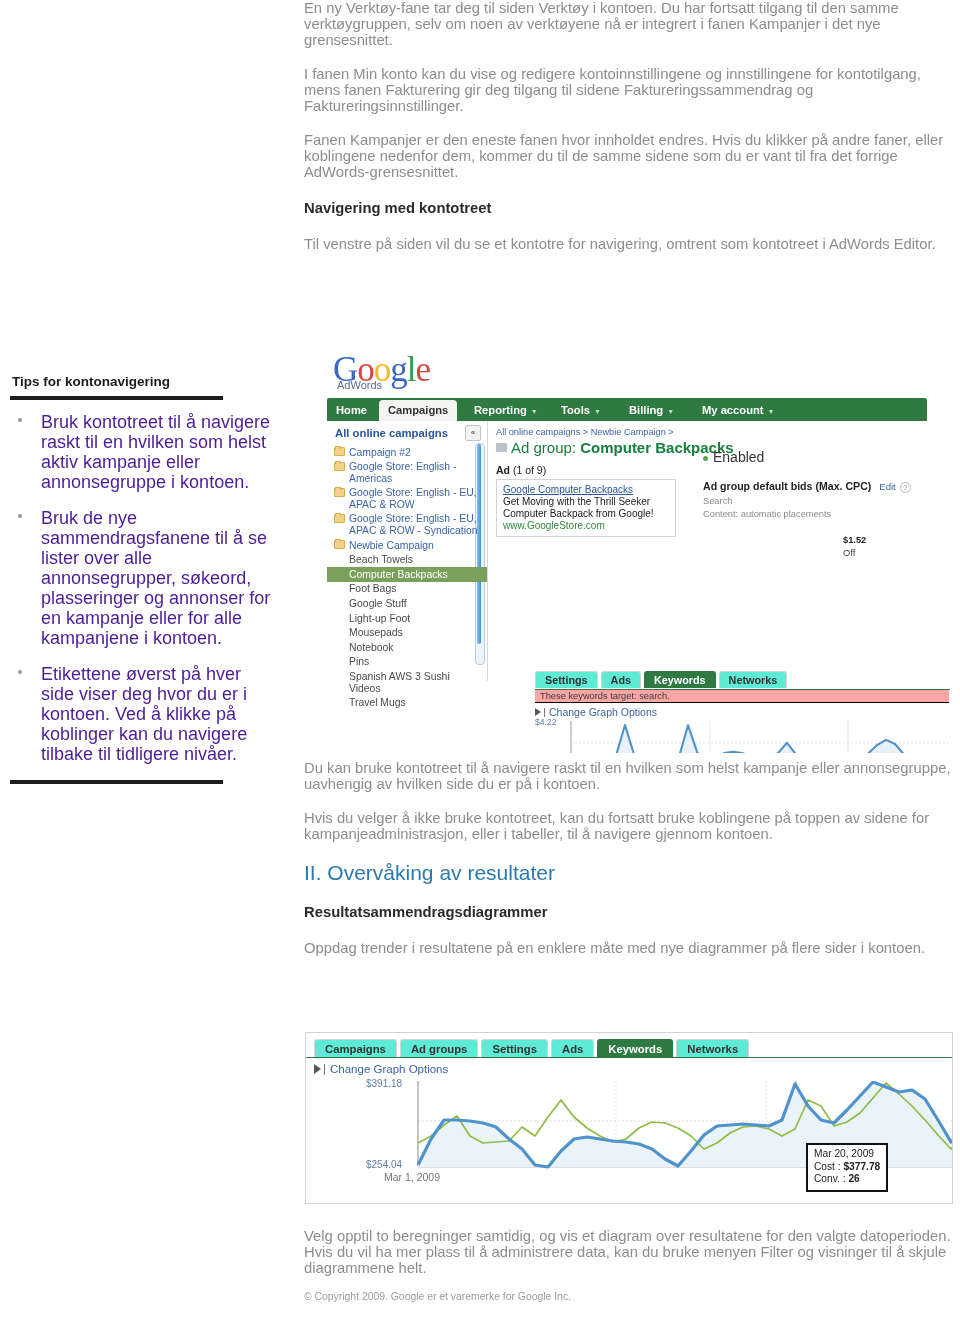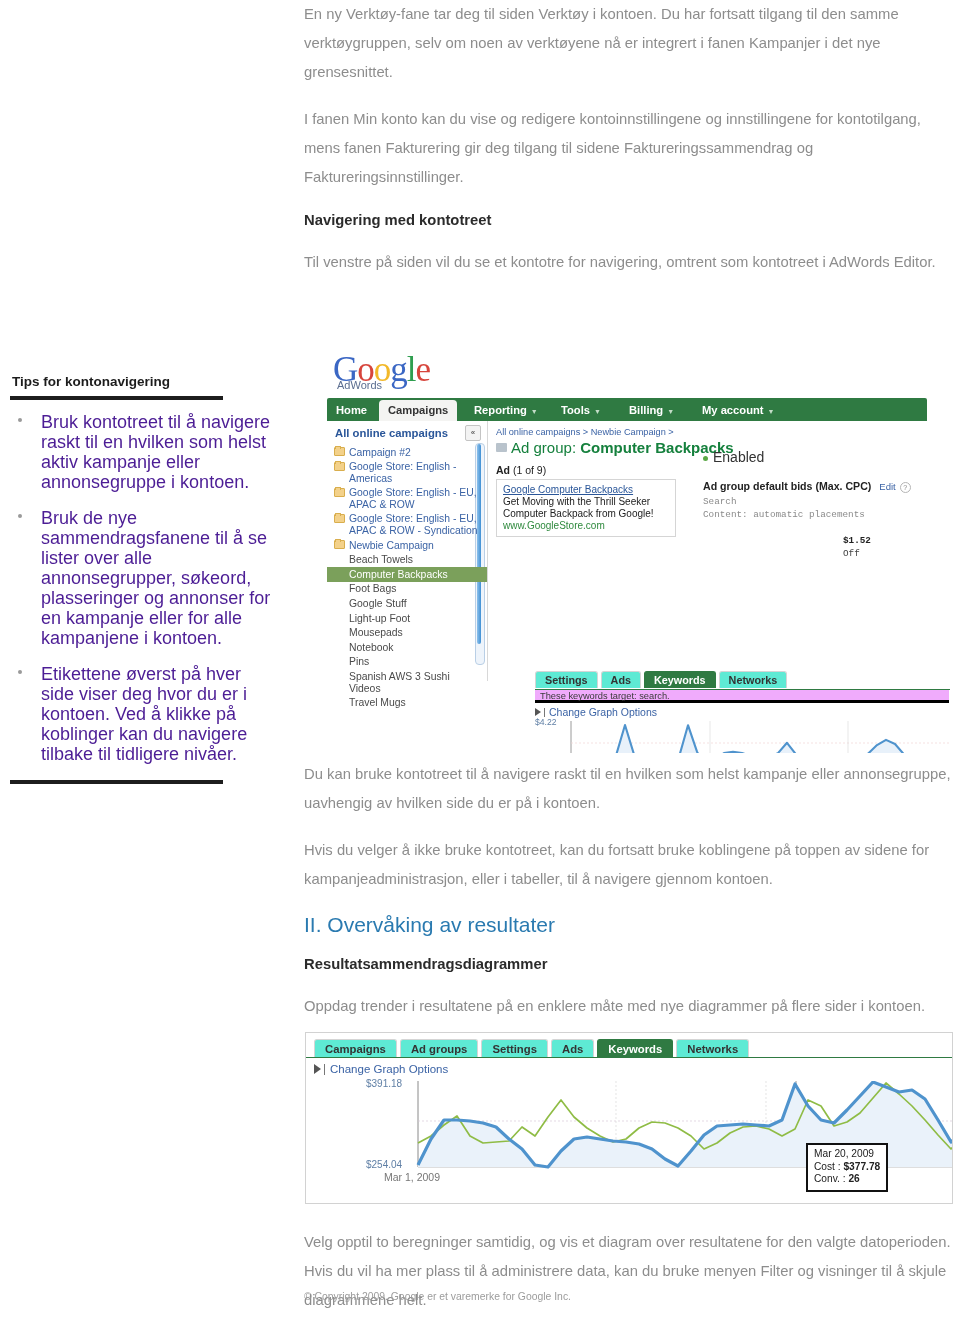--- a/index.html
+++ b/index.html
@@ -15,21 +15,21 @@
 
   
   .col-right{
     position:absolute;
     left:304px;
     width:650px;
   }
   p.body{
     margin:0 0 18px 0;
     font-size:14.8px;
-    line-height:29px;
+    line-height:16px;
     color:#8d8d8d;
   }
   h3.sub{
     margin:0 0 18px 0;
     font-size:14.8px;
     line-height:20px;
     font-weight:bold;
     color:#2b2b2b;
   }
   h2.blue{
@@ -179,40 +179,40 @@
     display:inline-block;width:5px;height:5px;border-radius:50%;
     background:#5aa845;margin-right:5px;vertical-align:1px;
   }
   .bidhead{font-size:10.6px;font-weight:bold;color:#222;display:inline-block;}
   .editlink{font-size:9.5px;color:#3b63a5;margin-left:8px;}
   .qmark{
     display:inline-block;width:9px;height:9px;border:1px solid #b5b5b5;
     border-radius:50%;font-size:7px;color:#888;text-align:center;line-height:9px;
     margin-left:4px;vertical-align:0px;
   }
-  .bidrow{font-size:9.3px;color:#8a8a8a;margin-top:2px;position:relative;height:11px;font-family:Liberation Mono, monospace;}
+  .bidrow{font-size:9.3px;color:#8a8a8a;margin-top:2px;position:relative;height:11px;}
   .bidrow .v{position:absolute;left:140px;color:#222;font-weight:bold;margin-top:39px;}
   .bidrow .v.off{font-weight:normal;color:#444;}
 
   
   .subtabs{
     position:absolute;left:208px;top:250px;width:415px;height:18px;
     border-bottom:1px solid #2f7a42;
   }
   .subtab{
     float:left;height:17px;line-height:17px;padding:0 9px;
     font-size:10.8px;font-weight:bold;color:#333;
     background:#5eead4;border:1px solid #d5d5d5;border-bottom:none;
     border-radius:3px 3px 0 0;margin-right:3px;box-sizing:border-box;
   }
   .subtab.active{background:#2f7a42;color:#fff;border-color:#2f7a42;}
 
   .targetnote{
     position:absolute;left:208px;top:269px;width:414px;height:13px;
-    background:#f0abfc;border-bottom:3px solid #000000;
+    background:#fca5a5;border-bottom:1px solid #000000;
     font-size:9.3px;color:#3a3a3a;padding:1px 0 0 5px;box-sizing:border-box;
   }
   .graphopts{
     position:absolute;left:208px;top:285px;
     font-size:10.5px;color:#3b63a5;
   }
   .graphopts .tri{
     display:inline-block;width:0;height:0;
     border-left:6px solid #555;border-top:4px solid transparent;border-bottom:4px solid transparent;
     margin-right:3px;vertical-align:0px;
@@ -254,20 +254,21 @@
   }
 </style>
 </head>
 <body>
 
 <div class="page">
 
   <div class="col-right" style="top:0px;">
     <p class="body">En ny Verktøy-fane tar deg til siden Verktøy i kontoen. Du har fortsatt tilgang til den samme verktøygruppen, selv om noen av verktøyene nå er integrert i fanen Kampanjer i det nye grensesnittet.</p>
     <p class="body">I fanen Min konto kan du vise og redigere kontoinnstillingene og innstillingene for kontotilgang, mens fanen Fakturering gir deg tilgang til sidene Faktureringssammendrag og Faktureringsinnstillinger.</p>
+    <p class="body">Fanen Kampanjer er den eneste fanen hvor innholdet endres. Hvis du klikker på andre faner, eller koblingene nedenfor dem, kommer du til de samme sidene som du er vant til fra det forrige AdWords-grensesnittet.</p>
     <h3 class="sub">Navigering med kontotreet</h3>
     <p class="body">Til venstre på siden vil du se et kontotre for navigering, omtrent som kontotreet i AdWords Editor.</p>
   </div>
 
   <div class="tips">
     <div class="tips-title">Tips for kontonavigering</div>
     <div class="tips-rule"></div>
     <ul class="tips-list">
       <li>Bruk kontotreet til å navigere raskt til en hvilken som helst aktiv kampanje eller annonsegruppe i kontoen.</li>
       <li>Bruk de nye sammendragsfanene til å se lister over alle annonsegrupper, søkeord, plasseringer og annonser for en kampanje eller for alle kampanjene i kontoen.</li>

